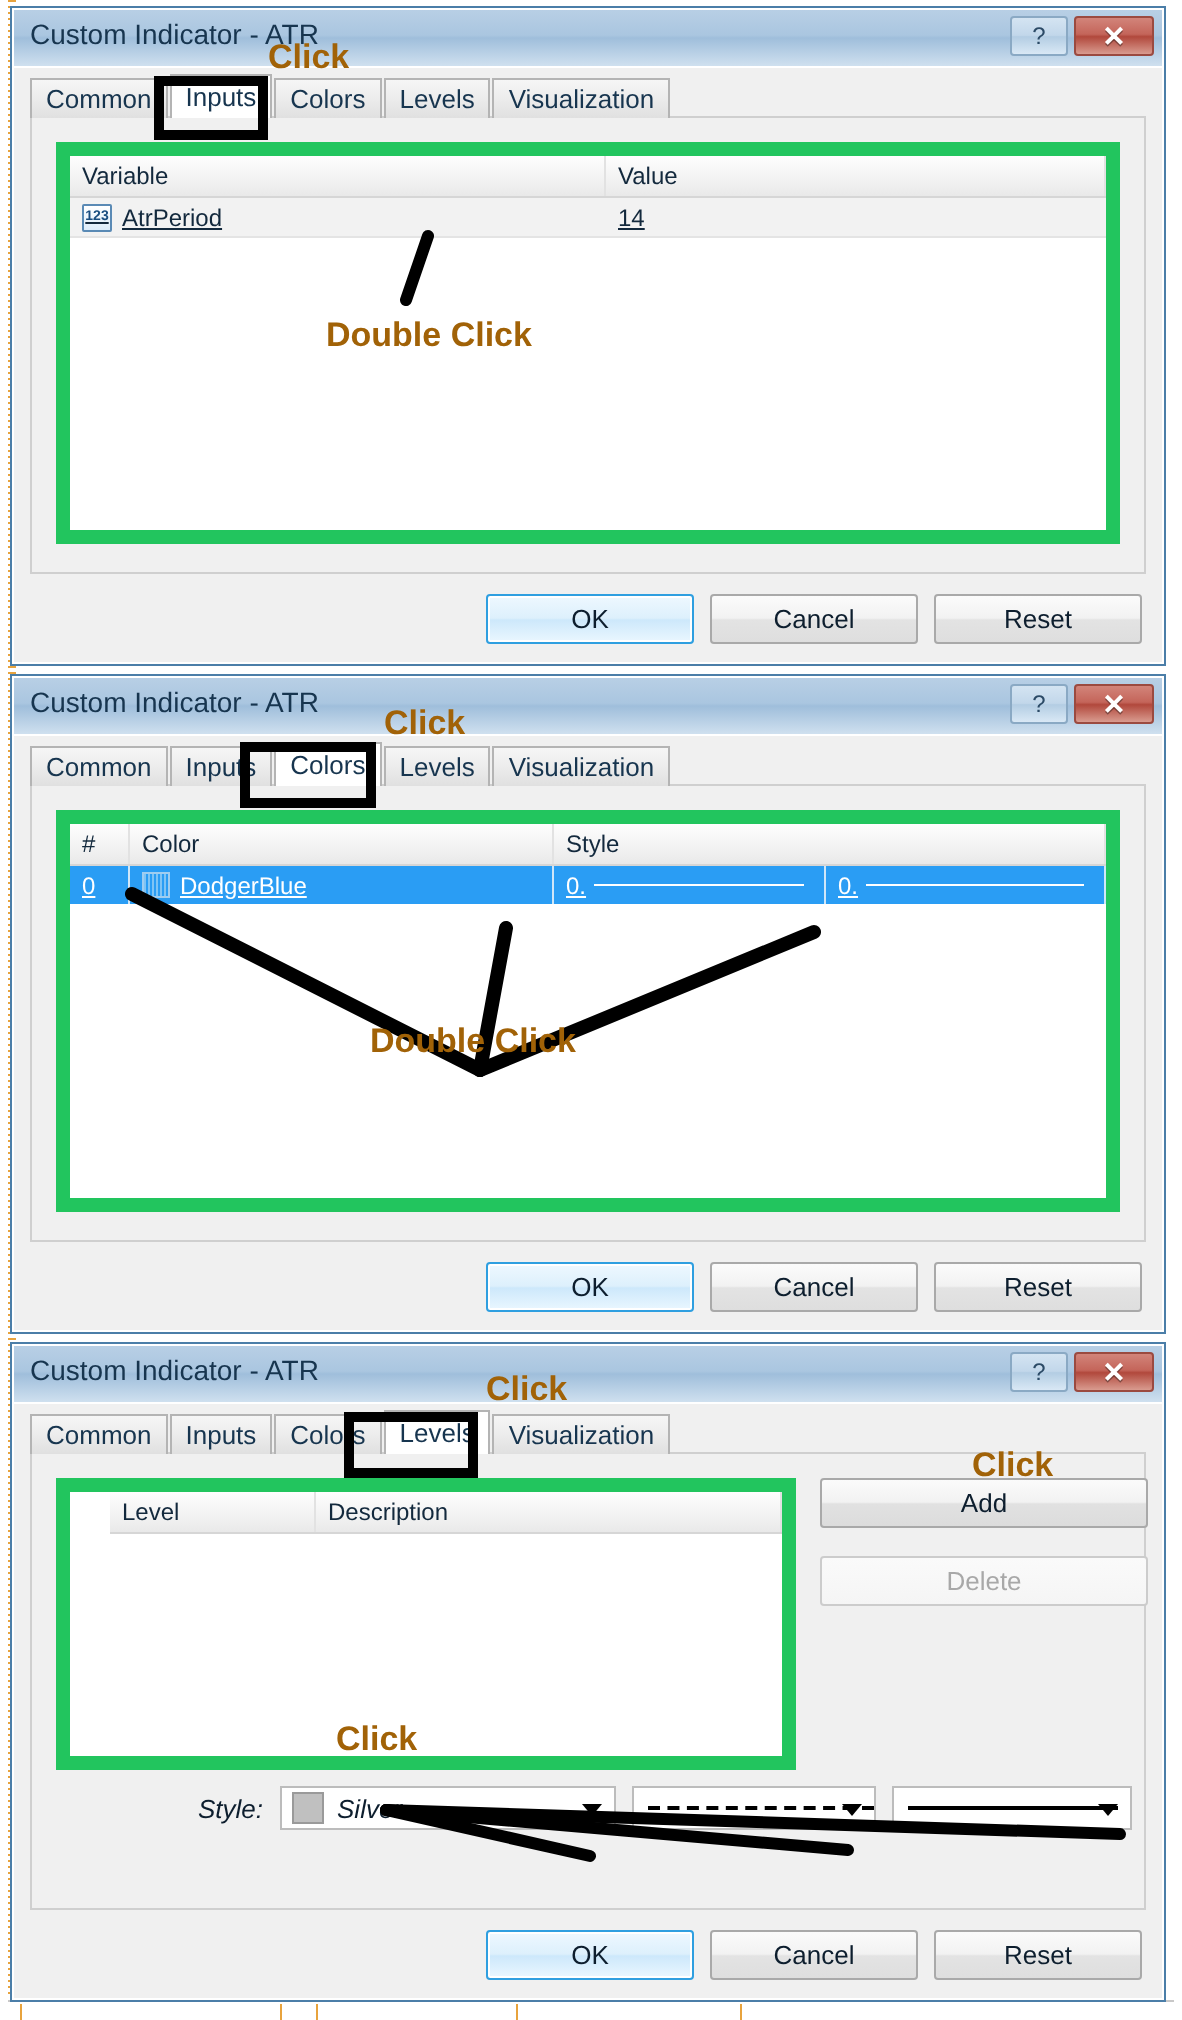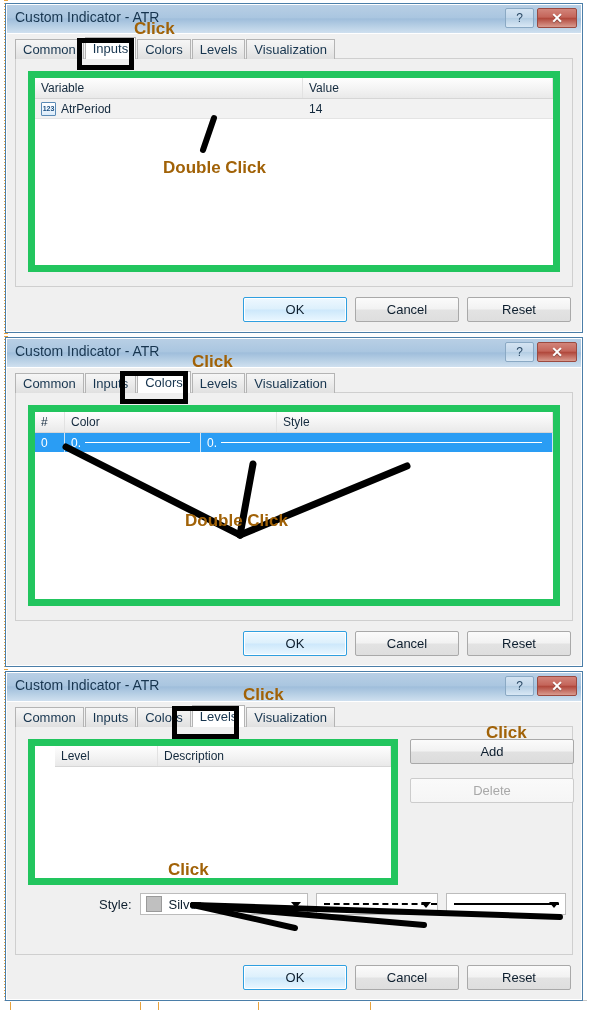--- a/index.html
+++ b/index.html
@@ -192,21 +192,21 @@
   }
   .grid-row.selected {
     background: #2a9df4;
     color: #ffffff;
   }
   .grid-row .cell {
     padding-left: 6px;
     box-sizing: border-box;
     height: 100%;
     display: flex; align-items: center;
-    overflow: hidden; white-space: nowrap;
+    overflow: hidden; white-space: nowrap; text-decoration: underline;
   }
   .grid-row.selected .cell { border-right: 1px solid #cfe6f8; }
 
   .icon-123 {
     width: 13px; height: 12px;
     margin-right: 5px;
     background: linear-gradient(to bottom,#ffffff 0%, #dcecfa 100%);
     border: 1px solid #5a8ab5;
     border-radius: 1px;
     display: flex; align-items: center; justify-content: center;
@@ -418,20 +418,24 @@
 
     <div class="tabbody">
       <div class="grid" style="left:12px; top:12px; right:12px; bottom:14px;">
         <div class="grid-head">
           <div class="cell" style="width:30px;">#</div>
           <div class="cell" style="width:212px;">Color</div>
           <div class="cell" style="flex:1;">Style</div>
         </div>
         <div class="grid-row selected">
           <div class="cell" style="width:30px;">0</div>
+          <div class="cell" style="width:212px;">
+            <span class="swatch-dots"></span>
+            <span>DodgerBlue</span>
+          </div>
           <div class="cell" style="width:136px;">
             <span>0.</span>
             <span class="line-sample"></span>
           </div>
           <div class="cell" style="flex:1;">
             <span>0.</span>
             <span class="line-sample"></span>
           </div>
         </div>
       </div>
@@ -473,21 +477,21 @@
       <div class="grid" style="left:12px; top:12px; width:370px; height:146px;padding-left:20px;">
         <div class="grid-head">
           <div class="cell" style="width:103px;">Level</div>
           <div class="cell" style="flex:1;">Description</div>
         </div>
       </div>
 
       <div class="sidebtn" style="left:394px; top:12px;">Add</div>
       <div class="sidebtn disabled" style="left:394px; top:51px;">Delete</div>
 
-      <div class="stylerow" style="left:83px; top:166px;">
+      <div class="stylerow" style="left:83px; top:166px;font-style:italic;">
         <span class="style-label">Style:</span>
         <div class="combo" style="width:168px;">
           <span class="combo-color-sw"></span>
           <span class="combo-text">Silver</span>
           <span class="caret"></span>
         </div>
         <div class="combo" style="width:122px; margin-left:8px;">
           <span class="dash-line"></span>
           <span class="caret"></span>
         </div>

